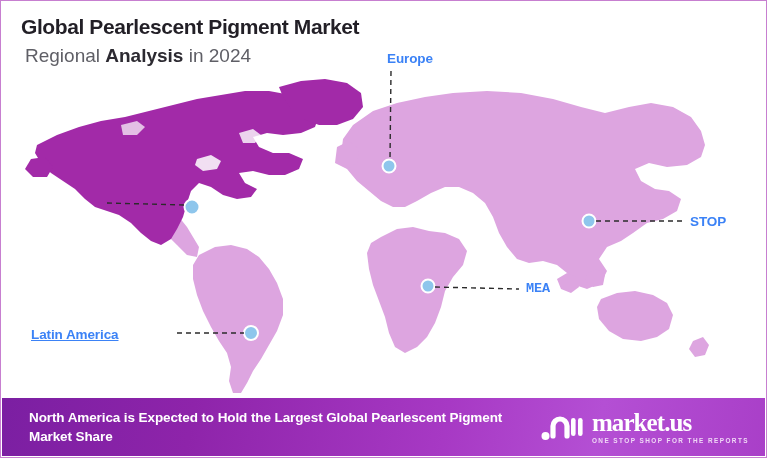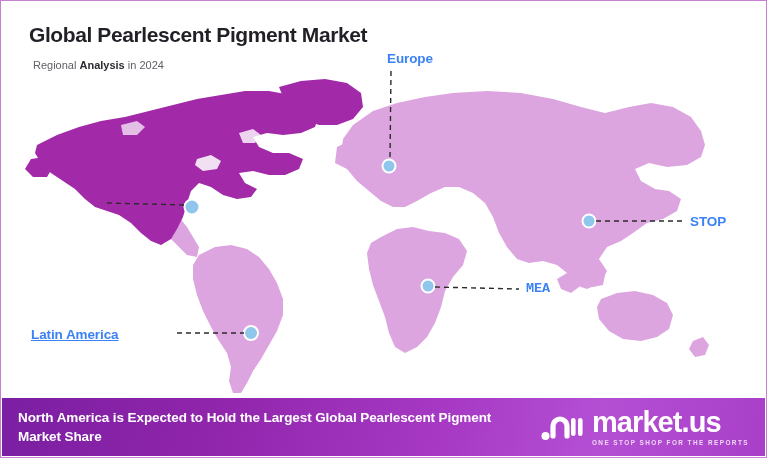--- a/index.html
+++ b/index.html
@@ -25,26 +25,26 @@
     left: 16px;
     top: 10px;
     z-index: 6;
   }
   .title {
     font-size: 21px;
     font-weight: bold;
     color: #221f26;
     letter-spacing: -0.4px;
     white-space: nowrap;
-    margin: 12px;
+    margin: 4px;
     line-height: 1.15;
   }
   .subtitle {
-    margin: 6px 0 0 16px;
-    font-size: 11px;
+    margin: 6px 0 0 8px;
+    font-size: 19px;
     color: #5f5f66;
     white-space: nowrap;
     line-height: 1.15;
   }
   .subtitle .strong {
     font-weight: bold;
     color: #2c2a31;
   }
   
   .map-wrap {
@@ -101,36 +101,38 @@
     z-index: 7;
   }
   .footer-text {
     flex: 1 1 auto;
     color: #ffffff;
     font-size: 13.5px;
     font-weight: bold;
     line-height: 1.42;
     padding: 0 10px 0 16px;
     letter-spacing: -0.1px;
+    margin-left: 11px;
   }
   .brand {
     flex: 0 0 auto;
     display: flex;
     align-items: center;
     gap: 9px;
     padding-right: 16px;
   }
   .brand-mark { display: block; }
   .brand-words { display: flex; flex-direction: column; }
   .brand-name {
     color: #ffffff;
-    font-size: 29px;
+    font-size: 25px;
     font-weight: bold;
     letter-spacing: -0.9px;
     line-height: 1;
+    font-family: Liberation Serif, serif;
   }
   .brand-tagline {
     color: #f0d8f6;
     font-size: 6.4px;
     font-weight: bold;
     letter-spacing: 1.45px;
     margin-top: 3px;
     line-height: 1;
   }
 </style>

